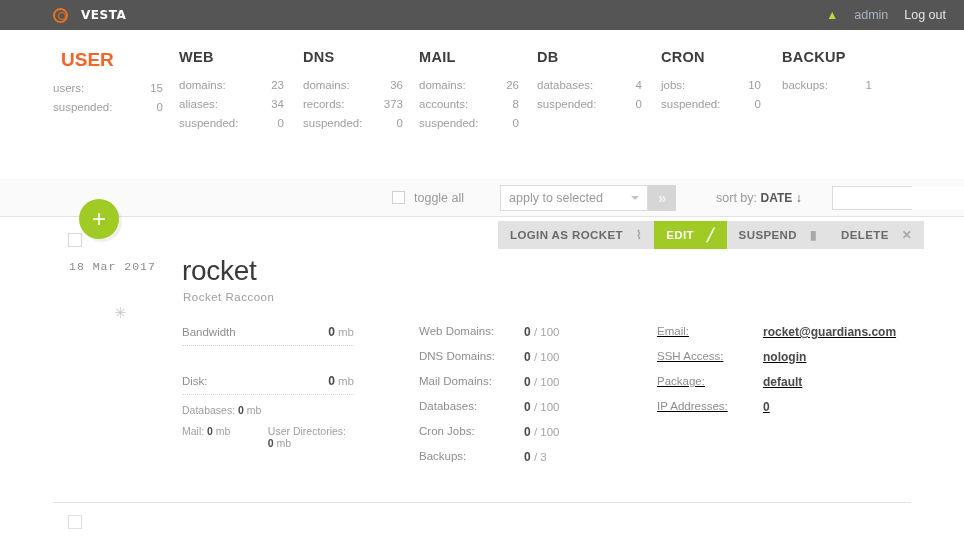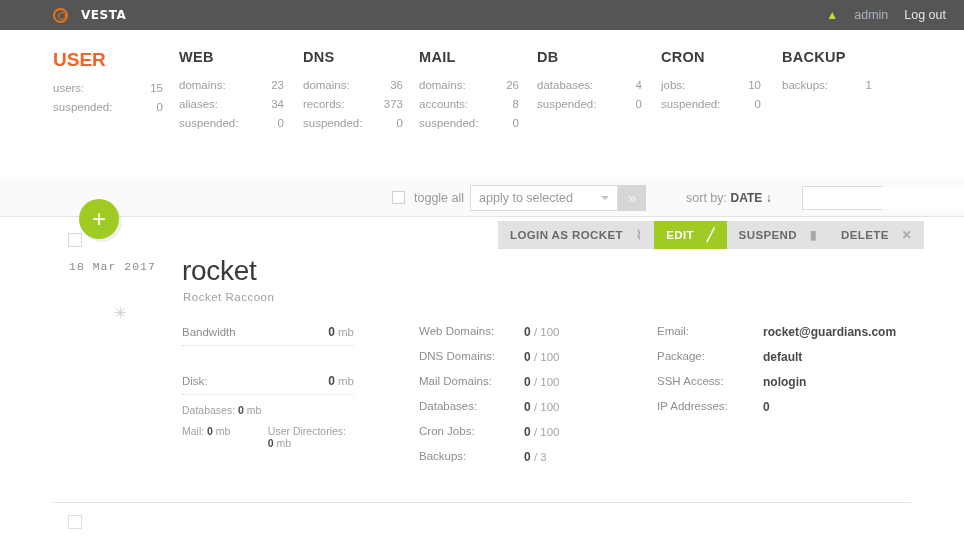--- a/index.html
+++ b/index.html
@@ -80,21 +80,21 @@
     padding-top: 19px;
   }
   .stat-group { position: absolute; top: 19px; }
   .stat-title {
     font-size: 14.5px;
     font-weight: bold;
     color: #3d3d3d;
     letter-spacing: 0.3px;
     margin-bottom: 14px;
   }
-  .stat-title.active { color: #f1652a; font-size: 19px; letter-spacing: 0px; margin-bottom: 11px;}
+  .stat-title.active { color: #f1652a; font-size: 19px; letter-spacing: 0px; margin-bottom: 11px; margin-left: 8px;}
   .stat-row {
     font-size: 11.5px;
     color: #9e9e9e;
     margin-bottom: 7px;
     white-space: nowrap;
     display: flex;
     gap: 20px;
   }
   .stat-label { display: inline-block; }
   .stat-val { color: #9e9e9e; margin-left: auto; padding-left: 12px; }
@@ -132,21 +132,21 @@
     border: 1px solid #cfcfcf;
     background: #fff;
     display: inline-block;
     cursor: pointer;
   }
   .tb-toggle-label {
     font-size: 12.5px; color: #9a9a9a;
     margin-left: 9px;
   }
   .select-wrap {
-    margin-left: 6px;
+    margin-left: 36px;
     display: flex;
     align-items: stretch;
     height: 26px;
   }
   .sel {
     width: 148px;
     border: 1px solid #dcdcdc;
     background: #fff;
     font-size: 12.5px;
     color: #9a9a9a;
@@ -304,21 +304,21 @@
   .mid-line {
     display: flex;
     font-size: 11.5px; color: #8e8e8e;
     margin-bottom: 11px;
   }
   .mid-line .k { width: 105px; }
   .mid-line .v { color: #a5a5a5; }
   .mid-line .v b { color: #4a4a4a; font-size: 12px; }
 
   
-  .rightcol { position: absolute; left: 657px; top: 108px; width: 290px; }
+  .rightcol { position: absolute; left: 657px; top: 108px; width: 290px; text-decoration: underline; }
   .r-line {
     display: flex;
     font-size: 11.5px; color: #8e8e8e;
     margin-bottom: 11px;
   }
   .r-line .k { width: 106px; flex-shrink: 0; }
   .r-line .v { color: #4a4a4a; font-weight: bold; font-size: 12px; }
   .r-gap { height: 29px; }
   .ns-list { line-height: 1.15; }
 
@@ -568,26 +568,26 @@
         <span>/ 3</span></span>
     </div>
   </div>
 
   <div class="rightcol">
     <div class="r-line">
       <span class="k">Email:</span>
       <span class="v">rocket@guardians.com</span>
     </div>
     <div class="r-line">
+      <span class="k">SSH Access:</span>
+      <span class="v">nologin</span>
+    </div>
+    <div class="r-line">
       <span class="k">Package:</span>
       <span class="v">default</span>
-    </div>
-    <div class="r-line">
-      <span class="k">SSH Access:</span>
-      <span class="v">nologin</span>
     </div>
     <div class="r-line">
       <span class="k">IP Addresses:</span>
       <span class="v">0</span>
     </div>
     <div class="r-gap"></div>
   </div>
 </div>
 
 <div class="bottom-divider"></div>

